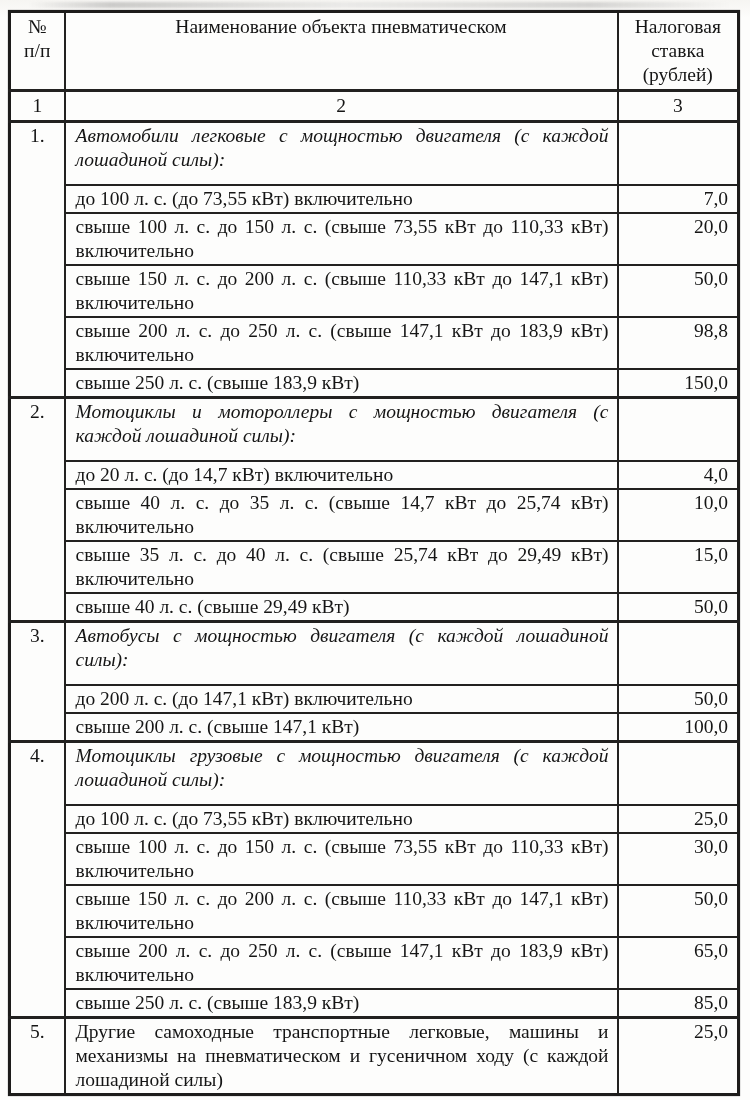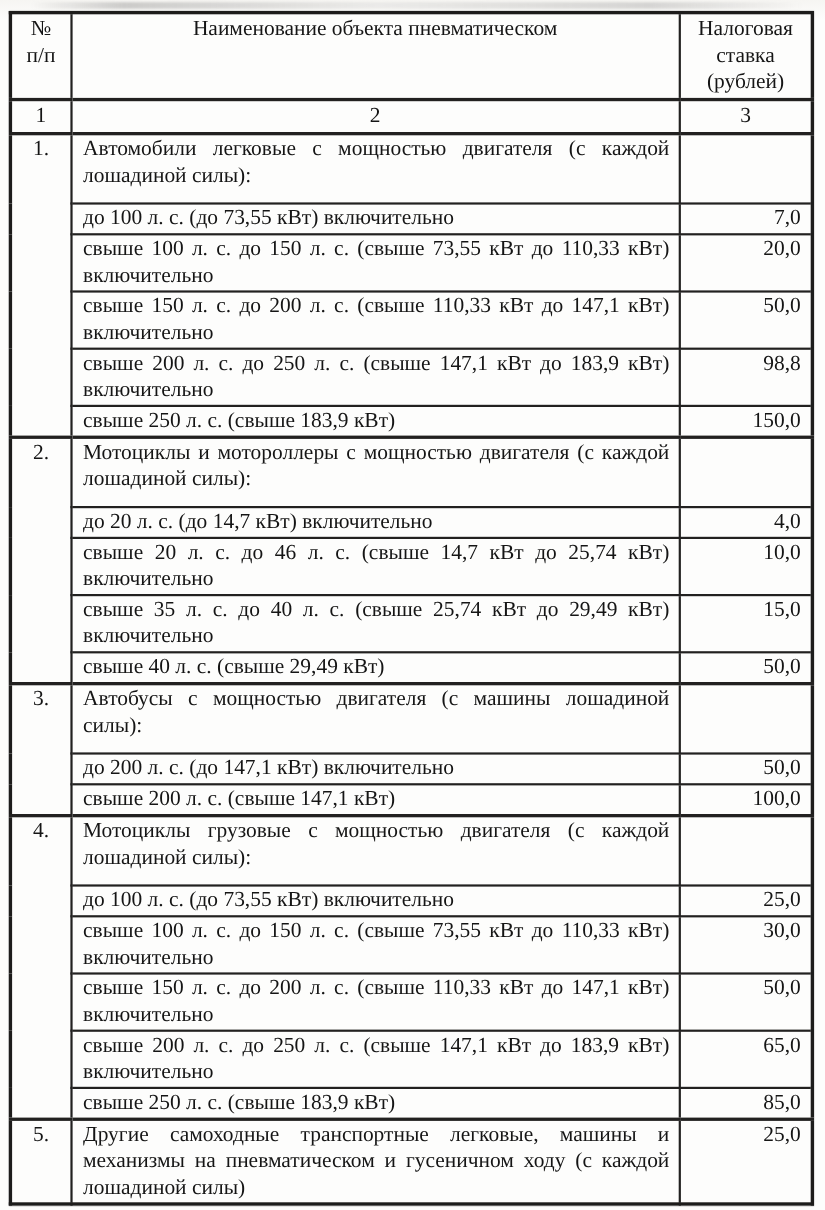--- a/index.html
+++ b/index.html
@@ -52,21 +52,21 @@
   tr.colnum-row td {
     text-align: center;
     border-top-width: 3px;
     border-bottom-width: 3px;
     padding: 2px 4px;
   }
   tr.sec-start td { border-top-width: 3px; }
 
   td.num { text-align: center; padding: 1px 2px; }
   td.name { text-align: justify; }
-  td.name.title { padding-bottom: 12px; }
+  td.name.title { padding-bottom: 12px; font-style: italic; }
   td.rate { text-align: right; padding: 1px 9px 1px 22px; }
 </style>
 </head>
 <body>
 
 <div class="page">
   <table class="tax-table">
     <colgroup>
       <col class="c-num">
         <col class="c-name">
@@ -118,35 +118,35 @@
       <tr class="sec-start">
         <td class="num" rowspan="5">2.</td>
         <td class="name title">Мотоциклы и мотороллеры с мощностью двигателя (с каждой лошадиной силы):</td>
         <td class="rate"></td>
       </tr>
       <tr>
         <td class="name">до 20 л. с. (до 14,7 кВт) включительно</td>
         <td class="rate">4,0</td>
       </tr>
       <tr>
-        <td class="name">свыше 20 л. с. до 46 л. с. (свыше 14,7 кВт до 25,74 кВт) включительно</td>
+        <td class="name">свыше 40 л. с. до 35 л. с. (свыше 14,7 кВт до 25,74 кВт) включительно</td>
         <td class="rate">10,0</td>
       </tr>
       <tr>
         <td class="name">свыше 35 л. с. до 40 л. с. (свыше 25,74 кВт до 29,49 кВт) включительно</td>
         <td class="rate">15,0</td>
       </tr>
       <tr>
         <td class="name">свыше 40 л. с. (свыше 29,49 кВт)</td>
         <td class="rate">50,0</td>
       </tr>
 
       <tr class="sec-start">
         <td class="num" rowspan="3">3.</td>
-        <td class="name title">Автобусы с мощностью двигателя (с машины лошадиной силы):</td>
+        <td class="name title">Автобусы с мощностью двигателя (с каждой лошадиной силы):</td>
         <td class="rate"></td>
       </tr>
       <tr>
         <td class="name">до 200 л. с. (до 147,1 кВт) включительно</td>
         <td class="rate">50,0</td>
       </tr>
       <tr>
         <td class="name">свыше 200 л. с. (свыше 147,1 кВт)</td>
         <td class="rate">100,0</td>
       </tr>

